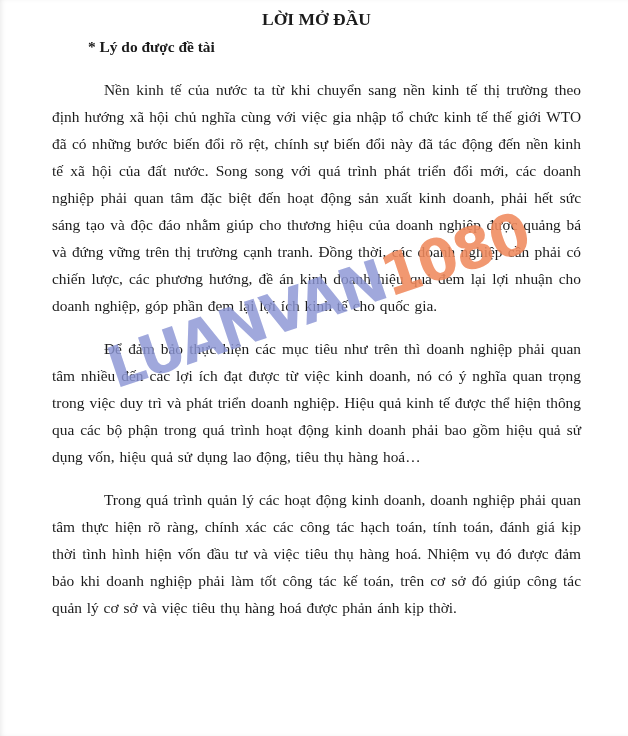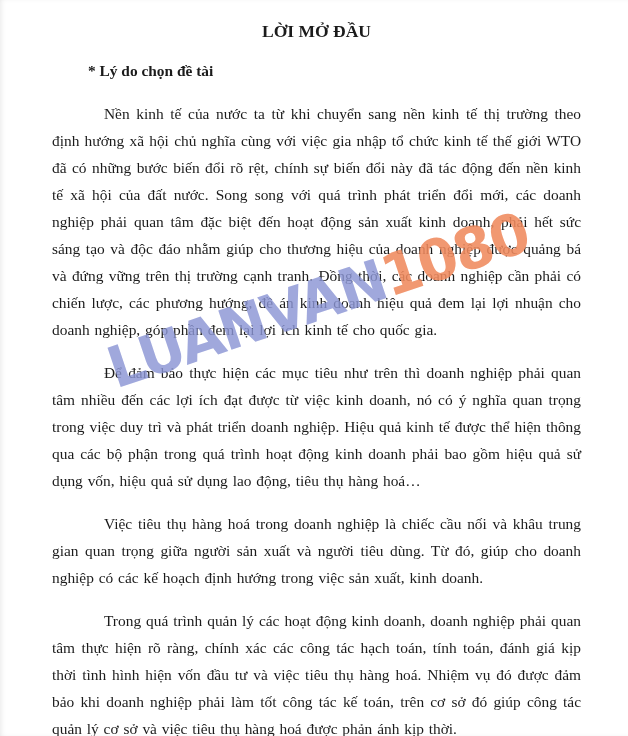--- a/index.html
+++ b/index.html
@@ -22,21 +22,21 @@
     height: 100%;
     padding: 6px 31px 0 36px;
     box-sizing: border-box;
     z-index: 1;
   }
   .doc-title {
     font-size: 17.5px;
     font-weight: bold;
     text-align: center;
     line-height: 27px;
-    margin: 12px;
+    margin: 0;
   }
   .section-heading {
     font-size: 15.4px;
     font-weight: bold;
     line-height: 27px;
     text-indent: 52px;
     margin: 0;
   }
   .para {
     font-size: 15.4px;
@@ -65,27 +65,26 @@
   }
   .watermark .wm-left  { opacity: 0.82; }
   .watermark .wm-right { opacity: 0.88; }
 </style>
 </head>
 <body>
 
 <div class="page">
   <p class="doc-title">LỜI MỞ ĐẦU</p>
 
-  <p class="section-heading">* Lý do chọn đề tài</p>
+  <p class="section-heading">* Lý do được đề tài</p>
 
   <p class="para">Nền kinh tế của nước ta từ khi chuyển sang nền kinh tế thị trường theo định hướng xã hội chủ nghĩa cùng với việc gia nhập tổ chức kinh tế thế giới WTO đã có những bước biến đổi rõ rệt, chính sự biến đổi này đã tác động đến nền kinh tế xã hội của đất nước. Song song với quá trình phát triển đổi mới, các doanh nghiệp phải quan tâm đặc biệt đến hoạt động sản xuất kinh doanh, phải hết sức sáng tạo và độc đáo nhằm giúp cho thương hiệu của doanh nghiệp được quảng bá và đứng vững trên thị trường cạnh tranh. Đồng thời, các doanh nghiệp cần phải có chiến lược, các phương hướng, đề án kinh doanh hiệu quả đem lại lợi nhuận cho doanh nghiệp, góp phần đem lại lợi ích kinh tế cho quốc gia.</p>
 
   <p class="para">Để đảm bảo thực hiện các mục tiêu như trên thì doanh nghiệp phải quan tâm nhiều đến các lợi ích đạt được từ việc kinh doanh, nó có ý nghĩa quan trọng trong việc duy trì và phát triển doanh nghiệp. Hiệu quả kinh tế được thể hiện thông qua các bộ phận trong quá trình hoạt động kinh doanh phải bao gồm hiệu quả sử dụng vốn, hiệu quả sử dụng lao động, tiêu thụ hàng hoá…</p>
 
-  <p class="para">Việc tiêu thụ hàng hoá trong doanh nghiệp là chiếc cầu nối và khâu trung gian quan trọng giữa người sản xuất và người tiêu dùng. Từ đó, giúp cho doanh nghiệp có các kế hoạch định hướng trong việc sản xuất, kinh doanh.</p>
 
   <p class="para">Trong quá trình quản lý các hoạt động kinh doanh, doanh nghiệp phải quan tâm thực hiện rõ ràng, chính xác các công tác hạch toán, tính toán, đánh giá kịp thời tình hình hiện vốn đầu tư và việc tiêu thụ hàng hoá. Nhiệm vụ đó được đảm bảo khi doanh nghiệp phải làm tốt công tác kế toán, trên cơ sở đó giúp công tác quản lý cơ sở và việc tiêu thụ hàng hoá được phản ánh kịp thời.</p>
 
 </div>
 
 <div class="watermark">
   <span class="wm-left" style="color: rgb(140, 150, 213);">LUANVAN</span><span class="wm-right" style="color: rgb(240, 138, 94);">1080</span>
 </div>
 
 </body></html>

